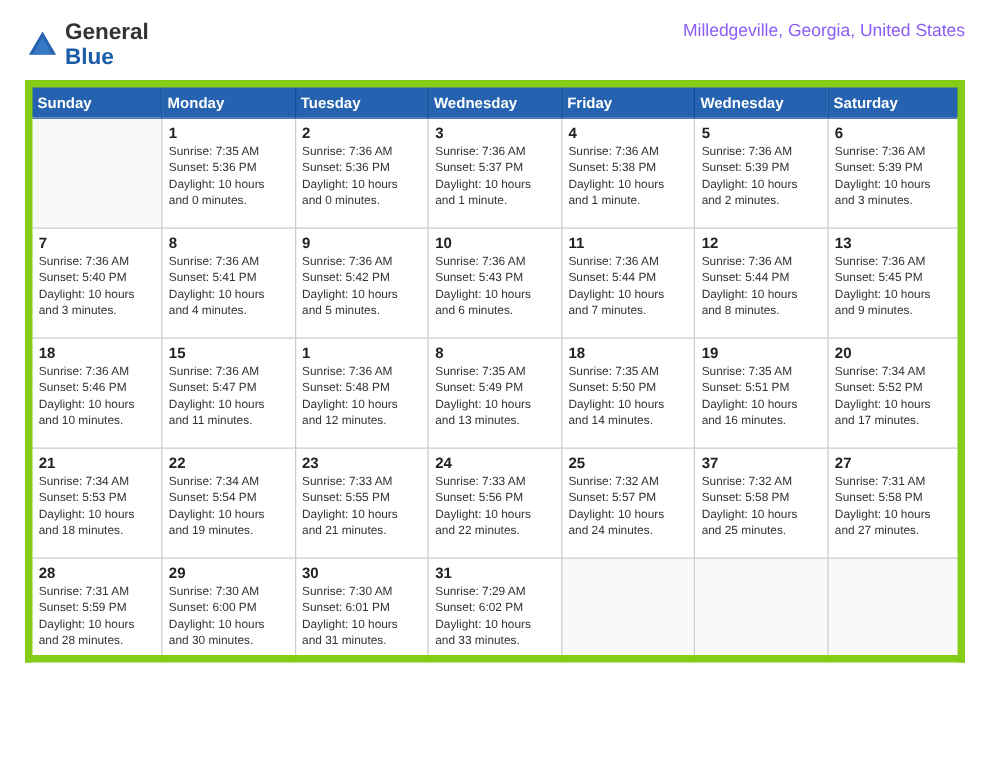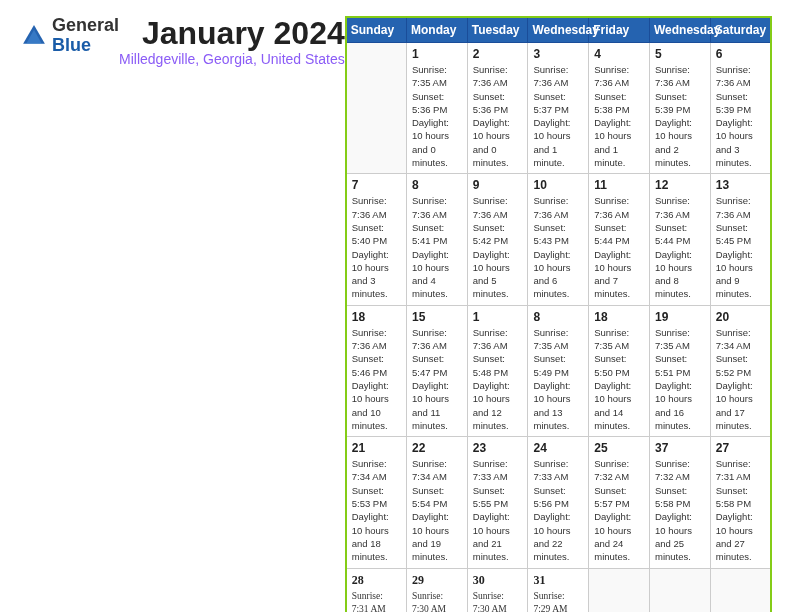--- a/index.html
+++ b/index.html
@@ -8,20 +8,21 @@
       height: 612px;
       font-family: Arial, sans-serif;
       background: #fff;
       overflow: hidden;
     }
     .page {
       width: 792px;
       height: 522px;
       padding: 16px 20px 10px 20px;
       display: flex;
+      flex-direction: column;
     }
     .header {
       display: flex;
       align-items: flex-start;
       justify-content: space-between;
       margin-bottom: 8px;
     }
     .logo {
       display: flex;
       align-items: center;
@@ -46,21 +47,21 @@
       font-weight: bold;
       color: #222;
       line-height: 1.1;
     }
     .title-location {
       font-size: 14px;
       color: #8b5cf6;
     }
     .calendar {
       flex: 1;
-      border: 2px solid #84cc16;
+      border: 6px solid #84cc16;
       border-collapse: collapse;
       width: 100%;
       table-layout: fixed;
     }
     .calendar th {
       background: #2563b0;
       color: #fff;
       font-size: 12px;
       font-weight: bold;
       padding: 5px 4px;
@@ -88,40 +89,38 @@
     .day-info {
       font-size: 9.5px;
       color: #333;
       line-height: 1.4;
     }
     .week-row td {
       height: 88px;
     }
     .last-row td {
       height: 72px;
-      font-family: Liberation Serif, serif;
     }
   </style>
 </head>
 <body>
 
 <div class="page">
   <div class="header">
     <div class="logo">
       <svg class="logo-icon" viewBox="0 0 36 36">
         <polygon points="18,4 32,28 4,28" fill="#2563b0"></polygon>
         <polygon points="18,10 28,28 8,28" fill="#4a90d9" opacity="0.5"></polygon>
       </svg>
       <div class="logo-text">
         <span class="logo-general">General</span><br>
         <span class="logo-blue">Blue</span>
       </div>
     </div>
     <div class="title-block">
-      <div class="title-month">January 2024</div>
       <div class="title-location">Milledgeville, Georgia, United States</div>
     </div>
   </div>
 
   <table class="calendar">
     <thead>
       <tr>
 
       <th>Sunday</th>
           <th>Monday</th>

